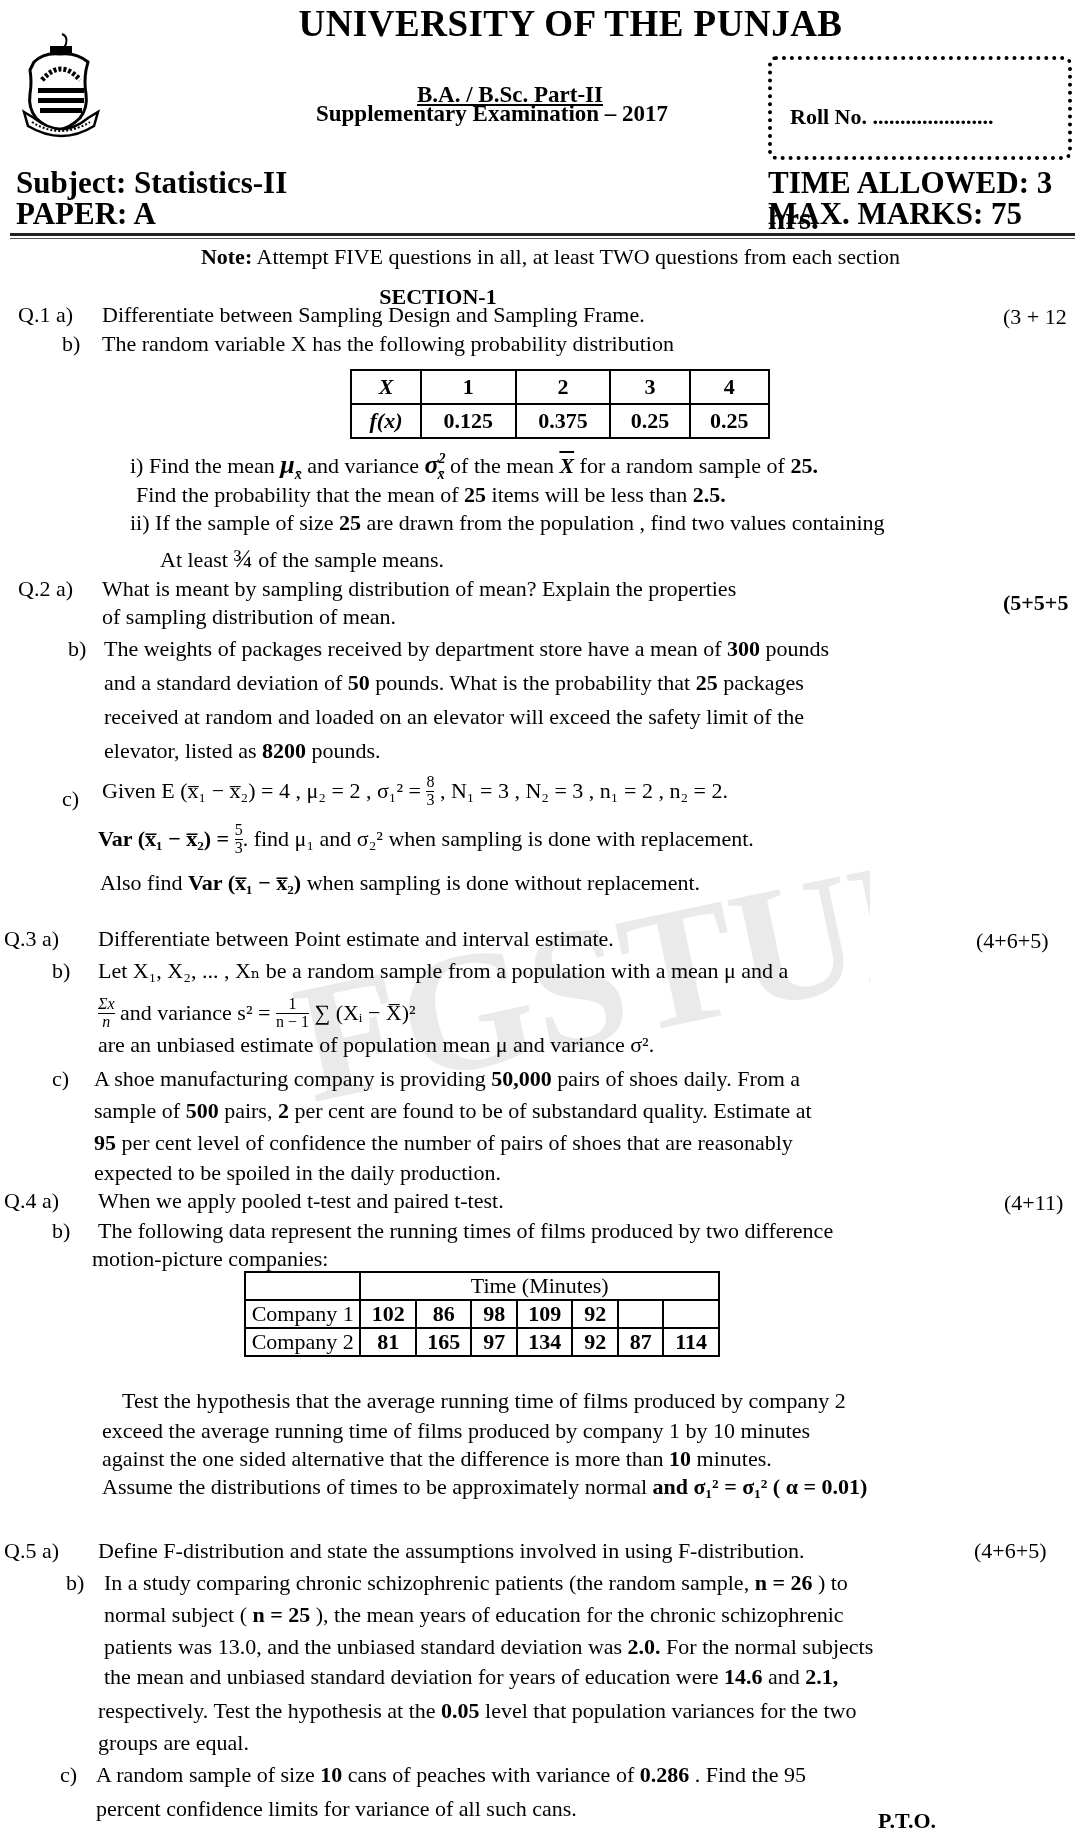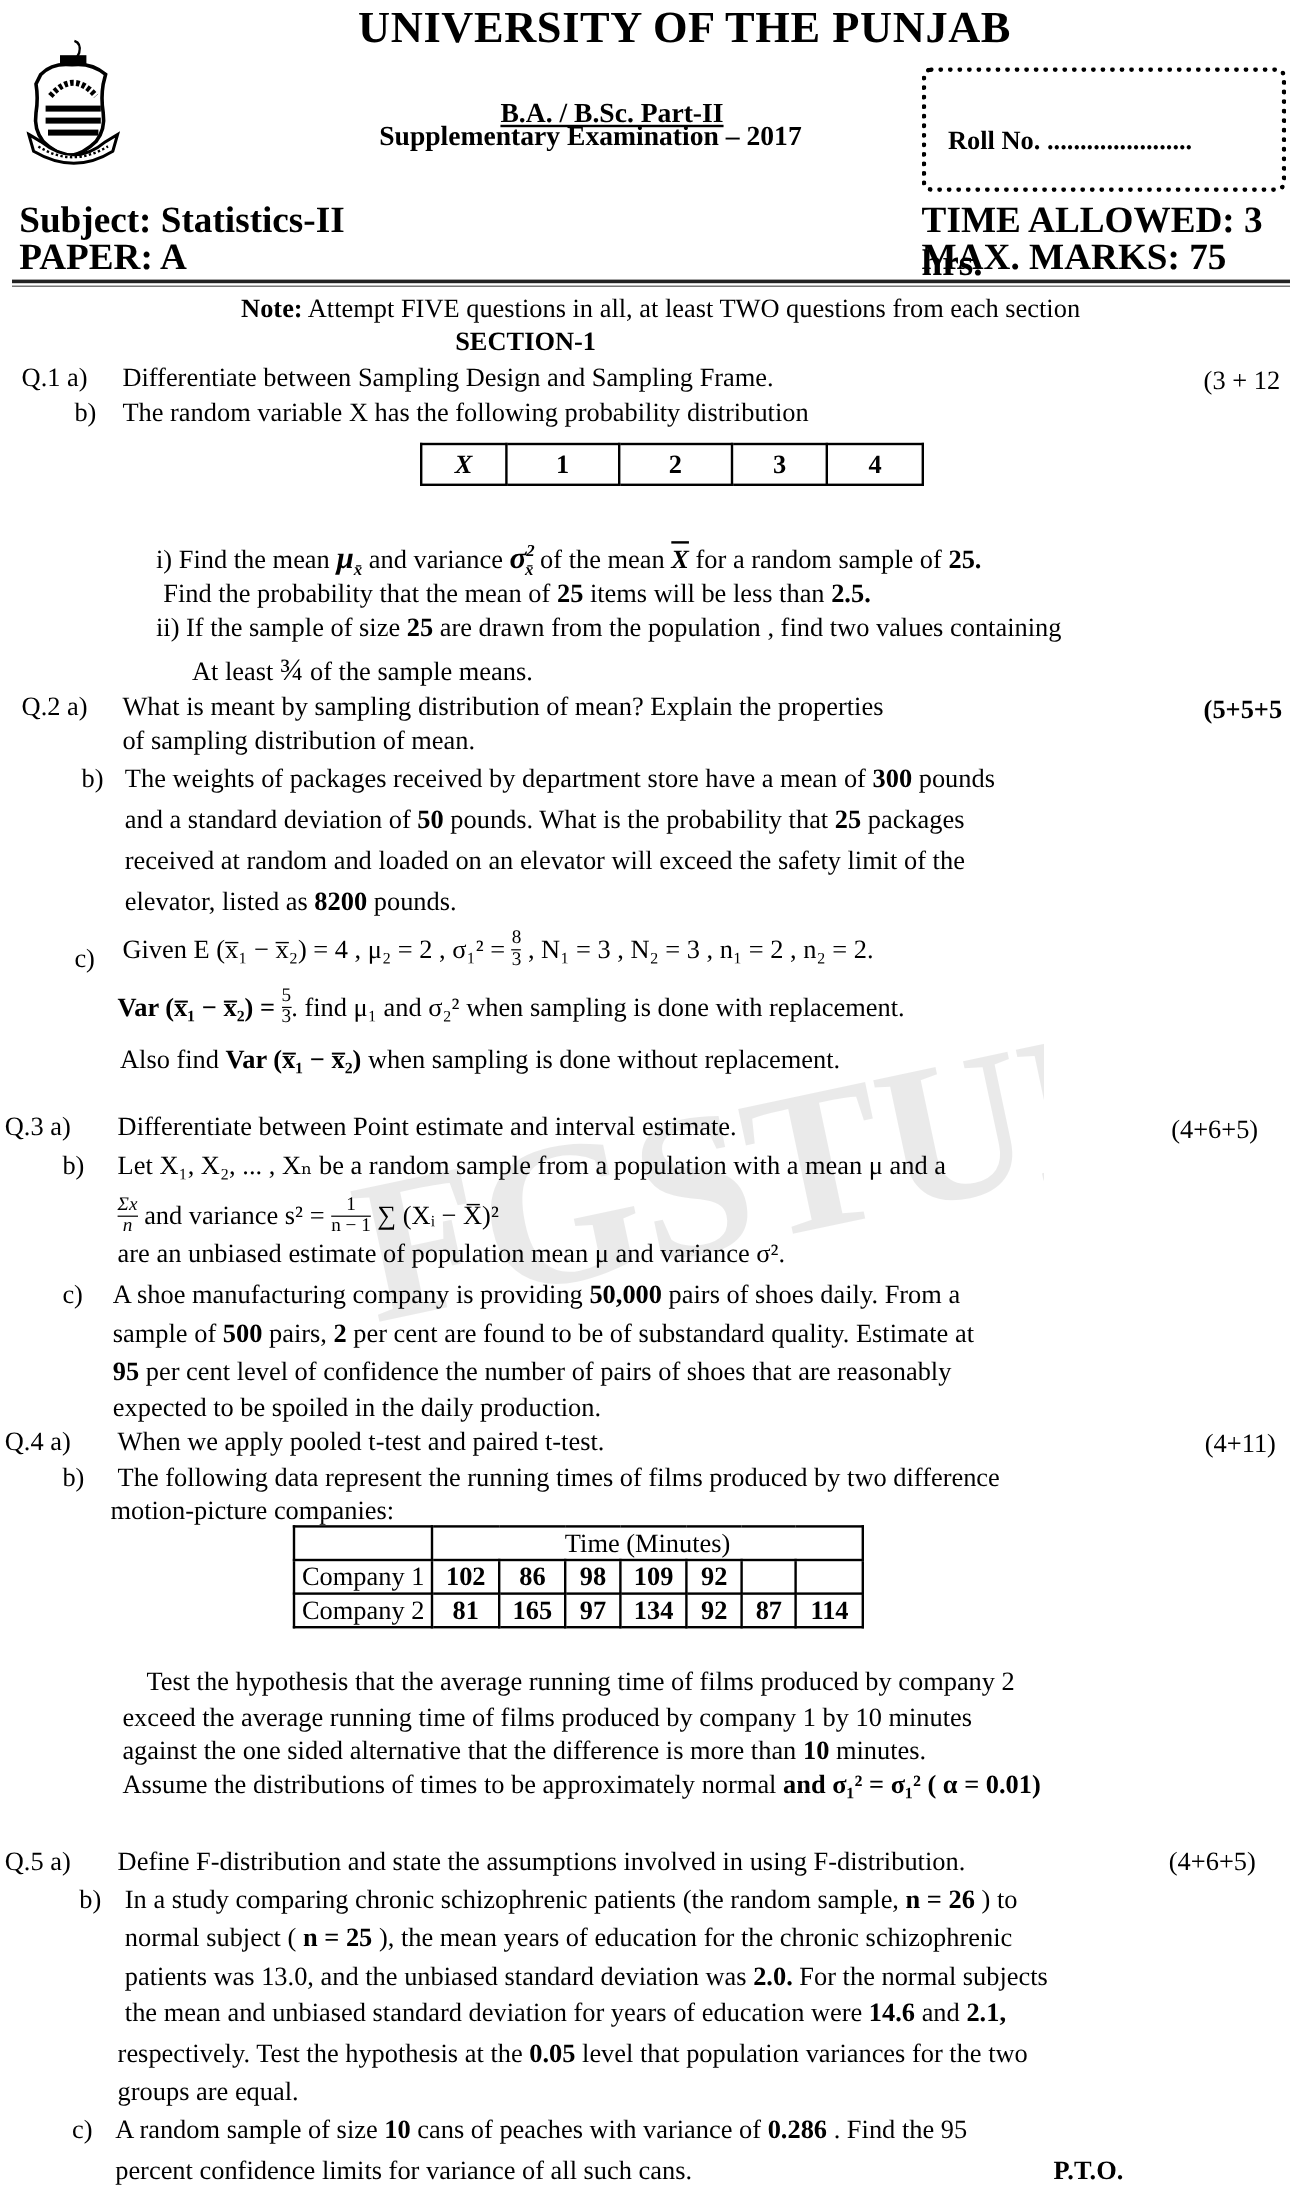--- a/index.html
+++ b/index.html
@@ -1,19 +1,19 @@
 <!DOCTYPE html>
 <html><head>
 <meta charset="utf-8">
 <style>
   html, body { margin:0; padding:0; background:#ffffff; }
   body { width:1081px; height:1834px; position:relative; overflow:hidden;
          font-family:"Liberation Serif","DejaVu Serif",serif; color:#000; }
   .abs { position:absolute; }
-  .b { font-weight:bold; }
+  .b { font-weight:bold;margin-top:12px; }
   .title { left:0; width:1081px; top:2px; text-align:center; font-size:37px; font-weight:bold; letter-spacing:0.5px; padding-left:60px; box-sizing:border-box; }
   .logo { left:22px; top:32px; width:78px; height:110px; }
   .sub1 { left:300px; width:420px; top:70px; text-align:center; font-size:23px; font-weight:bold; text-decoration:underline;margin-top:12px; }
   .sub2 { left:300px; width:450px; top:101px; text-align:left; font-size:23px; font-weight:bold; padding-left:16px; box-sizing:border-box;}
   .rollbox { left:768px; top:56px; width:304px; height:104px; border:4px dotted #000; border-radius:8px; box-sizing:border-box; }
   .rolltxt { left:790px; top:104px; font-size:22px; font-weight:bold; }
   .hdr { font-size:31px; font-weight:bold; }
   .rule1 { left:10px; top:233px; width:1065px; height:3px; background:#222; }
   .rule2 { left:10px; top:238px; width:1065px; height:1px; background:#555; }
   .line { font-size:22px; white-space:nowrap; line-height:1; }
@@ -76,20 +76,27 @@
 
 <table class="abs t fx" style="left:350px; top:369px; width:420px;">
   <tbody>
       <tr>
     <td style="width:74px; font-style:italic; font-weight:bold;">X</td>
     <td style="width:100px;" class="b">1</td>
     <td style="width:100px;" class="b">2</td>
     <td style="width:84px;" class="b">3</td>
     <td style="width:84px;" class="b">4</td>
   </tr>
+  <tr>
+    <td style="font-style:italic; font-weight:bold;">f(x)</td>
+    <td class="b">0.125</td>
+    <td class="b">0.375</td>
+    <td class="b">0.25</td>
+    <td class="b">0.25</td>
+  </tr>
 </tbody>
   </table>
 
 <div class="abs line" style="left:130px; top:452px;">
   <span>i) Find the mean </span><span class="b" style="font-style:italic; font-size:26px;">μ<sub>x̄</sub></span><span> and variance </span><span class="b" style="font-style:italic; font-size:26px;">σ<sup style="font-size:14px;">2</sup><sub style="font-size:14px; margin-left:-8px;">x̄</sub></span><span> of the mean </span><span class="b" style="font-style:italic;"><span class="ov">X</span></span><span> for a random sample of </span><span class="b">25.</span>
 </div>
 <div class="abs line" style="left:136px; top:484px;">
   <span>Find the probability that the mean of </span><span class="b">25</span><span> items will be less than </span><span class="b">2.5.</span>
 </div>
 <div class="abs line" style="left:130px; top:512px;">

